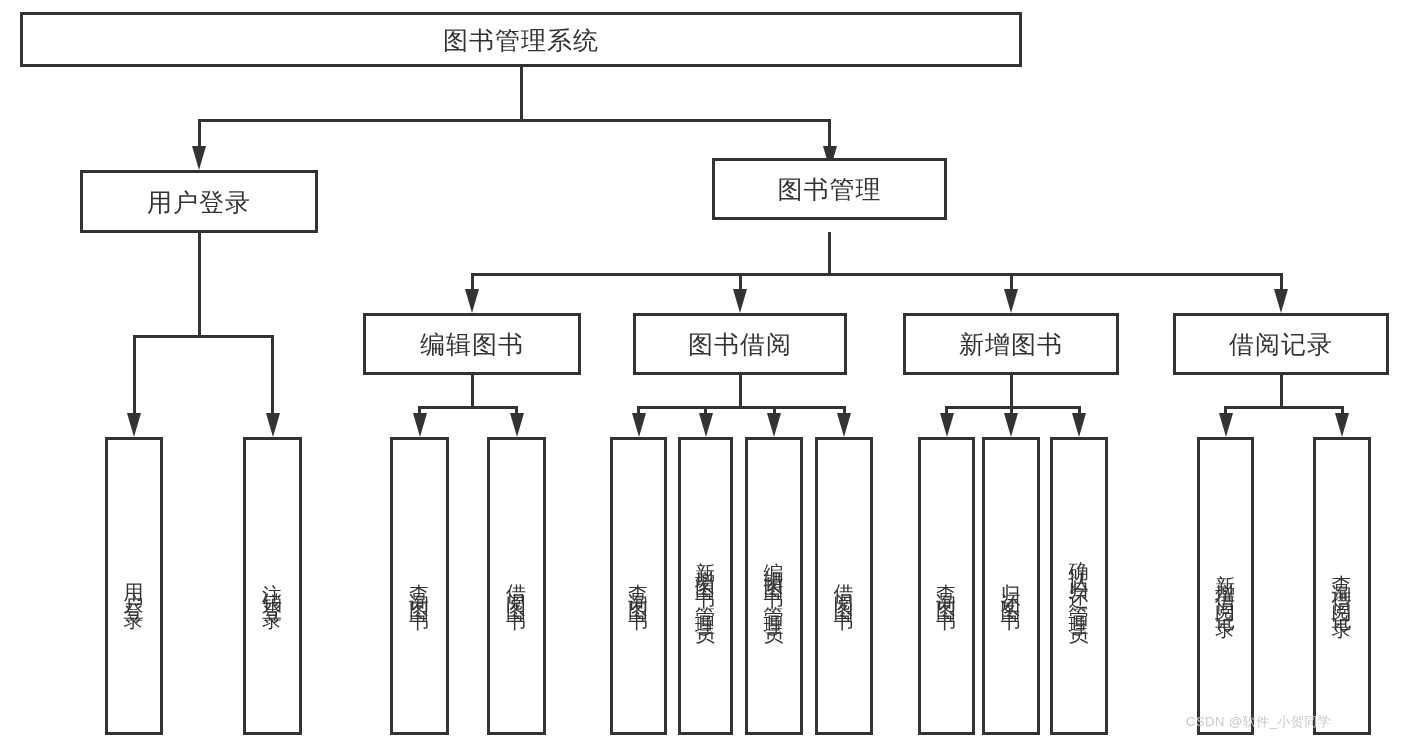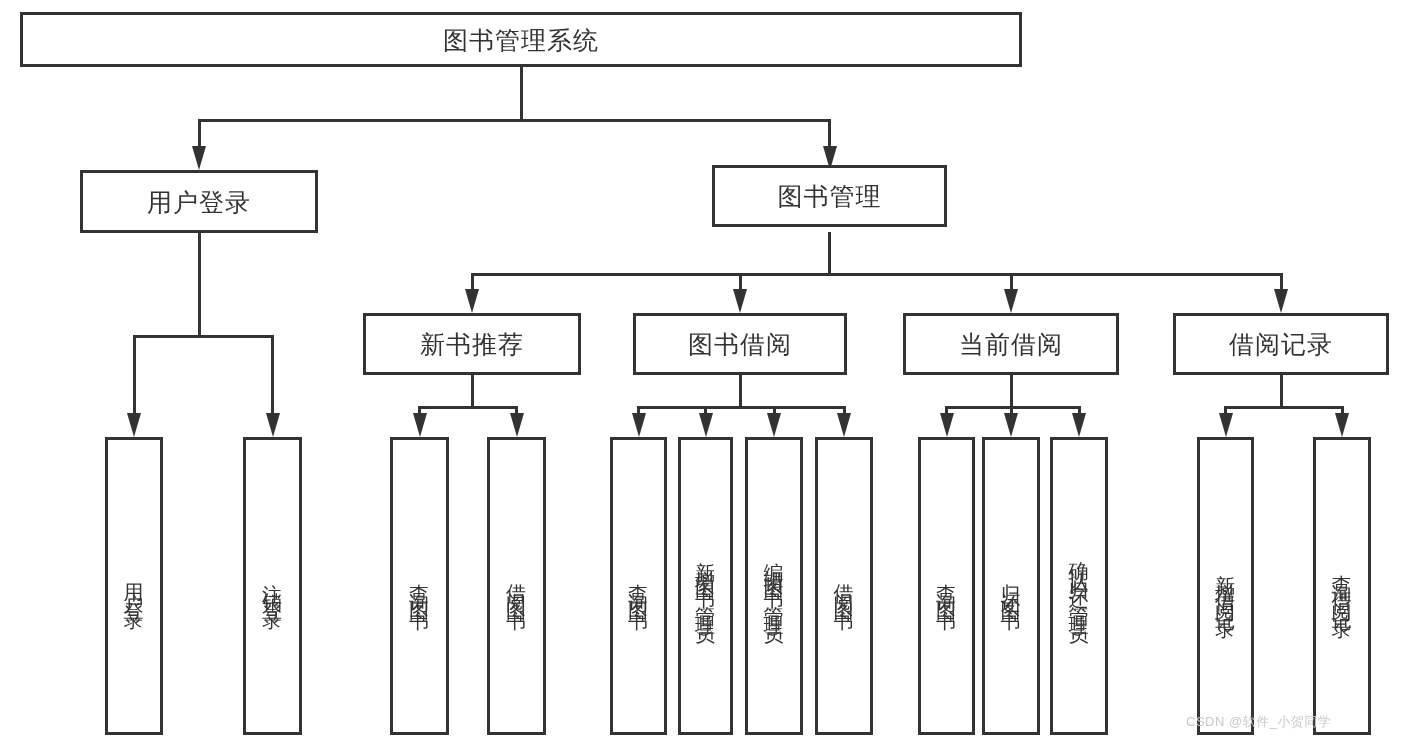--- a/index.html
+++ b/index.html
@@ -119,31 +119,31 @@
       <div class="cline" style="left: 1224px; top: 406px; width: 3px; height: 9px;"></div>
       <div class="arrowhead" style="left: 1218.5px; top: 413px;"></div>
       <div class="cline" style="left: 1340.5px; top: 406px; width: 3px; height: 9px;"></div>
       <div class="arrowhead" style="left: 1335px; top: 413px;"></div>
       <div class="node h" style="left: 20px; top: 12px; width: 1002px; height: 55px;">
         <span class="label">图书管理系统</span>
       </div>
       <div class="node h" style="left: 80px; top: 170px; width: 238px; height: 63px;">
         <span class="label">用户登录</span>
       </div>
-      <div class="node h" style="left: 712px; top: 165px; width: 235px; height: 62px;">
+      <div class="node h" style="left: 712px; top: 158px; width: 235px; height: 62px;">
         <span class="label">图书管理</span>
       </div>
       <div class="node h" style="left: 363px; top: 313px; width: 218px; height: 62px;">
-        <span class="label">新书推荐</span>
+        <span class="label">编辑图书</span>
       </div>
       <div class="node h" style="left: 633px; top: 313px; width: 214px; height: 62px;">
         <span class="label">图书借阅</span>
       </div>
       <div class="node h" style="left: 903px; top: 313px; width: 216px; height: 62px;">
-        <span class="label">当前借阅</span>
+        <span class="label">新增图书</span>
       </div>
       <div class="node h" style="left: 1173px; top: 313px; width: 216px; height: 62px;">
         <span class="label">借阅记录</span>
       </div>
       <div class="node v" style="left: 105px; top: 437px; width: 58px; height: 298px;">
         <span class="label">用户登录</span>
       </div>
       <div class="node v" style="left: 243px; top: 437px; width: 59px; height: 298px;">
         <span class="label">注销登录</span>
       </div>

